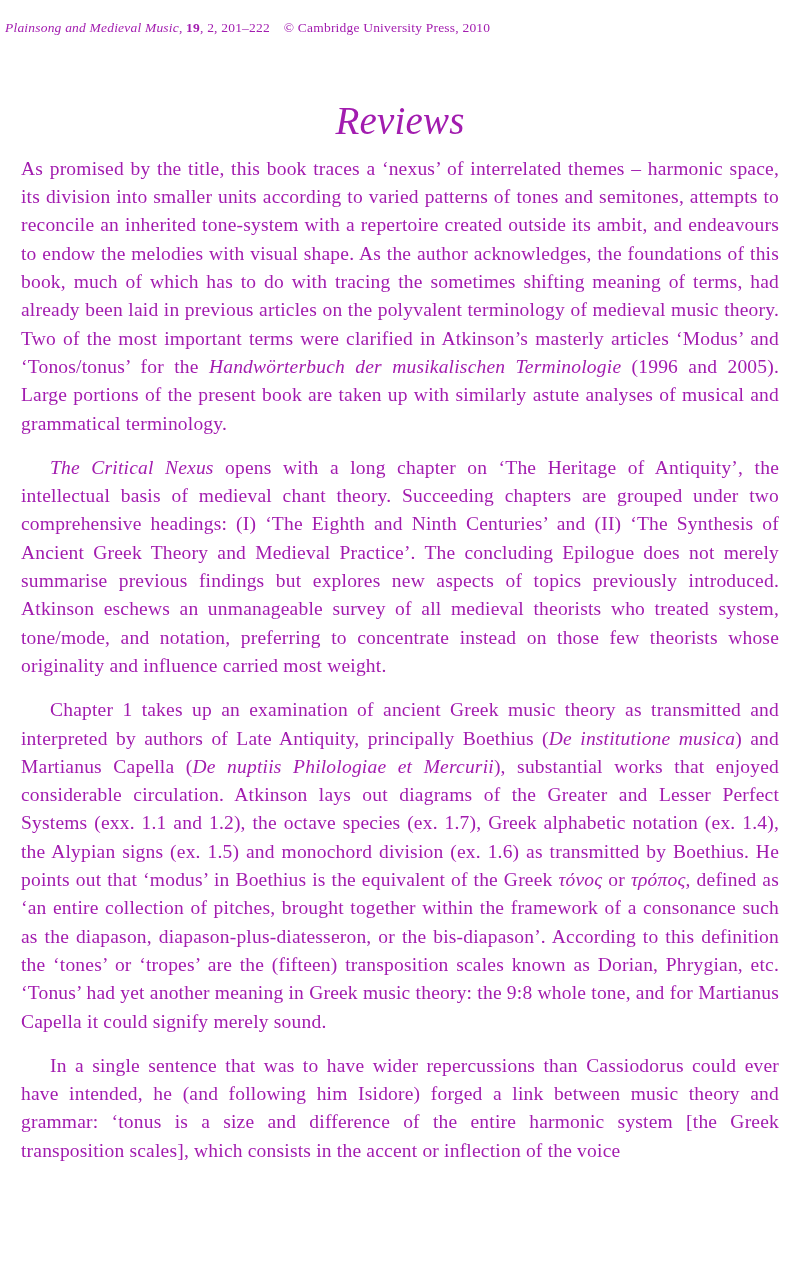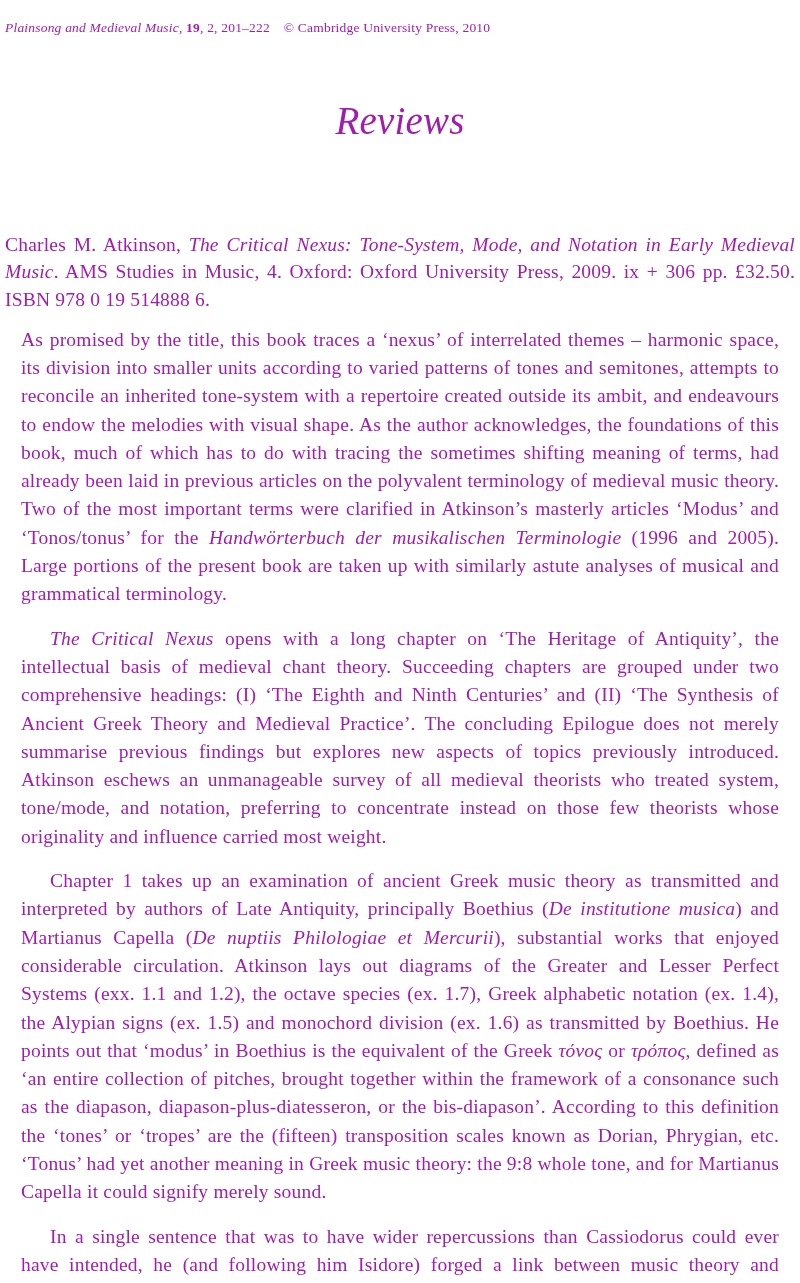--- a/index.html
+++ b/index.html
@@ -42,21 +42,20 @@
 </style>
 </head>
 <body>
 
 <div class="page">
   <div class="journal-line"><span class="it">Plainsong and Medieval Music</span><span>, </span><span class="bd">19</span><span>, 2, 201–222  © Cambridge University Press, 2010</span></div>
 
   <h1 class="title">Reviews</h1>
 
   <section>
-    <p class="citation"><span>Charles M. Atkinson, </span><span class="it">The Critical Nexus: Tone-System, Mode, and Notation in Early Medieval Music</span><span>. AMS Studies in Music, 4. Oxford: Oxford University Press, 2009. ix + 306 pp. £32.50. ISBN 978 0 19 514888 6.</span></p>
 
     <p class="body first"><span>As promised by the title, this book traces a ‘nexus’ of interrelated themes – harmonic space, its division into smaller units according to varied patterns of tones and semitones, attempts to reconcile an inherited tone-system with a repertoire created outside its ambit, and endeavours to endow the melodies with visual shape. As the author acknowledges, the foundations of this book, much of which has to do with tracing the sometimes shifting meaning of terms, had already been laid in previous articles on the polyvalent terminology of medieval music theory. Two of the most important terms were clarified in Atkinson’s masterly articles ‘Modus’ and ‘Tonos/tonus’ for the </span><span class="it">Handwörterbuch der musikalischen Terminologie</span><span> (1996 and 2005). Large portions of the present book are taken up with similarly astute analyses of musical and grammatical terminology.</span></p>
 
     <p class="body indent"><span class="it">The Critical Nexus</span><span> opens with a long chapter on ‘The Heritage of Antiquity’, the intellectual basis of medieval chant theory. Succeeding chapters are grouped under two comprehensive headings: (I) ‘The Eighth and Ninth Centuries’ and (II) ‘The Synthesis of Ancient Greek Theory and Medieval Practice’. The concluding Epilogue does not merely summarise previous findings but explores new aspects of topics previously introduced. Atkinson eschews an unmanageable survey of all medieval theorists who treated system, tone/mode, and notation, preferring to concentrate instead on those few theorists whose originality and influence carried most weight.</span></p>
 
     <p class="body indent"><span>Chapter 1 takes up an examination of ancient Greek music theory as transmitted and interpreted by authors of Late Antiquity, principally Boethius (</span><span class="it">De institutione musica</span><span>) and Martianus Capella (</span><span class="it">De nuptiis Philologiae et Mercurii</span><span>), substantial works that enjoyed considerable circulation. Atkinson lays out diagrams of the Greater and Lesser Perfect Systems (exx. 1.1 and 1.2), the octave species (ex. 1.7), Greek alphabetic notation (ex. 1.4), the Alypian signs (ex. 1.5) and monochord division (ex. 1.6) as transmitted by Boethius. He points out that ‘modus’ in Boethius is the equivalent of the Greek </span><span class="it">τόνος</span><span> or </span><span class="it">τρόπος</span><span>, defined as ‘an entire collection of pitches, brought together within the framework of a consonance such as the diapason, diapason-plus-diatesseron, or the bis-diapason’. According to this definition the ‘tones’ or ‘tropes’ are the (fifteen) transposition scales known as Dorian, Phrygian, etc. ‘Tonus’ had yet another meaning in Greek music theory: the 9:8 whole tone, and for Martianus Capella it could signify merely sound.</span></p>
 
     <p class="body indent"><span>In a single sentence that was to have wider repercussions than Cassiodorus could ever have intended, he (and following him Isidore) forged a link between music theory and grammar: ‘tonus is a size and difference of the entire harmonic system [the Greek transposition scales], which consists in the accent or inflection of the voice</span></p>
   </section>
 </div>

